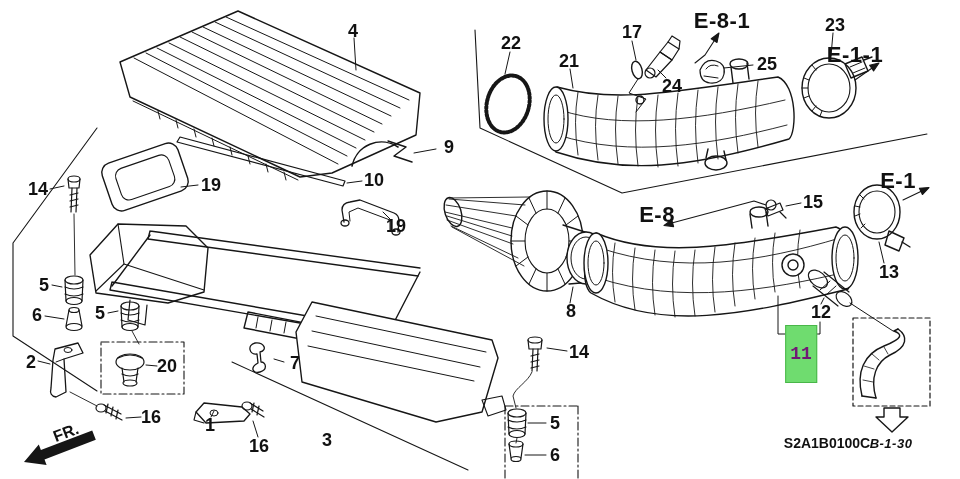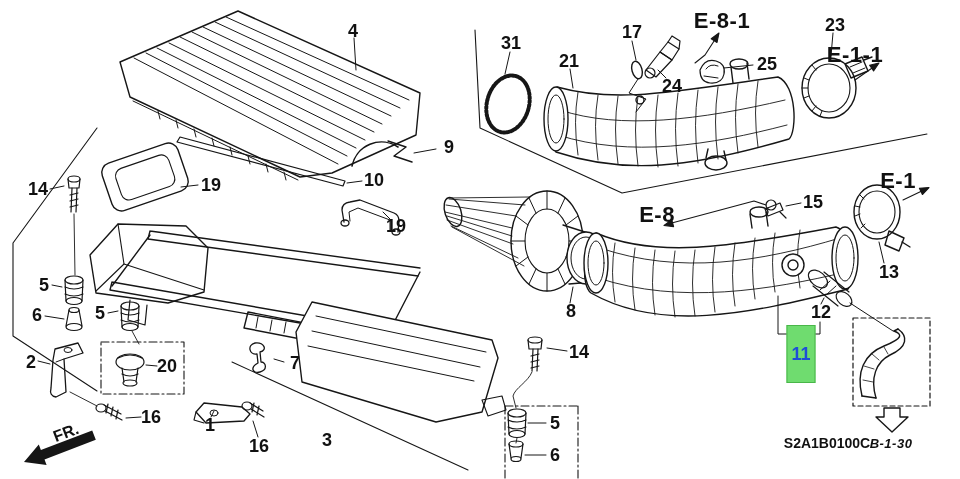--- a/index.html
+++ b/index.html
@@ -3,21 +3,21 @@
 <meta charset="utf-8">
 <style>
   html,body{margin:0;padding:0;background:#fff;}
   #stage{position:relative;width:960px;height:479px;background:#ffffff;overflow:hidden;
          font-family:"Liberation Sans","DejaVu Sans",sans-serif;}
   #art{position:absolute;left:0;top:0;}
   .lbl{position:absolute;transform:translate(-50%,-50%);font-size:18px;font-weight:bold;
        color:#111;white-space:nowrap;line-height:1;letter-spacing:0px;}
   .ref{font-size:22px;letter-spacing:0.5px;}
   .code{font-size:14px;font-weight:bold;margin-left:48px;}
-  .green{background:#6fdc6f;border:1px solid #49b649;padding:19px 4px;color:#1d4ed8;}
+  .green{background:#6fdc6f;border:1px solid #49b649;padding:19px 4px;color:#701a75;font-family:Liberation Mono, monospace;}
   .fr{position:absolute;transform:translate(-50%,-50%) rotate(-21deg);font-size:16px;
       font-weight:bold;color:#111;}
   .b130{font-size:13px;font-style:italic;}
 </style>
 </head>
 <body>
 
 <div id="stage">
 
 <svg id="art" width="960" height="479" viewBox="0 0 960 479" fill="none" stroke="#161616" stroke-width="1.4" stroke-linecap="round" stroke-linejoin="round">
@@ -435,21 +435,21 @@
   <div class="lbl" style="left:44px;top:285px">5</div>
   <div class="lbl" style="left:37px;top:315px">6</div>
   <div class="lbl" style="left:100px;top:313px">5</div>
   <div class="lbl" style="left:31px;top:362px">2</div>
   <div class="lbl" style="left:167px;top:366px">20</div>
   <div class="lbl" style="left:151px;top:417px">16</div>
   <div class="lbl" style="left:210px;top:425px">1</div>
   <div class="lbl" style="left:259px;top:446px">16</div>
   <div class="lbl" style="left:327px;top:440px">3</div>
   <div class="lbl" style="left:295px;top:363px">7</div>
-  <div class="lbl" style="left:511px;top:43px">31</div>
+  <div class="lbl" style="left:511px;top:43px">22</div>
   <div class="lbl" style="left:569px;top:61px">21</div>
   <div class="lbl" style="left:632px;top:32px">17</div>
   <div class="lbl" style="left:672px;top:86px">24</div>
   <div class="lbl" style="left:767px;top:64px">25</div>
   <div class="lbl" style="left:835px;top:25px">23</div>
   <div class="lbl" style="left:813px;top:202px">15</div>
   <div class="lbl" style="left:889px;top:272px">13</div>
   <div class="lbl" style="left:821px;top:312px">12</div>
   <div class="lbl" style="left:571px;top:311px">8</div>
   <div class="lbl" style="left:579px;top:352px">14</div>

